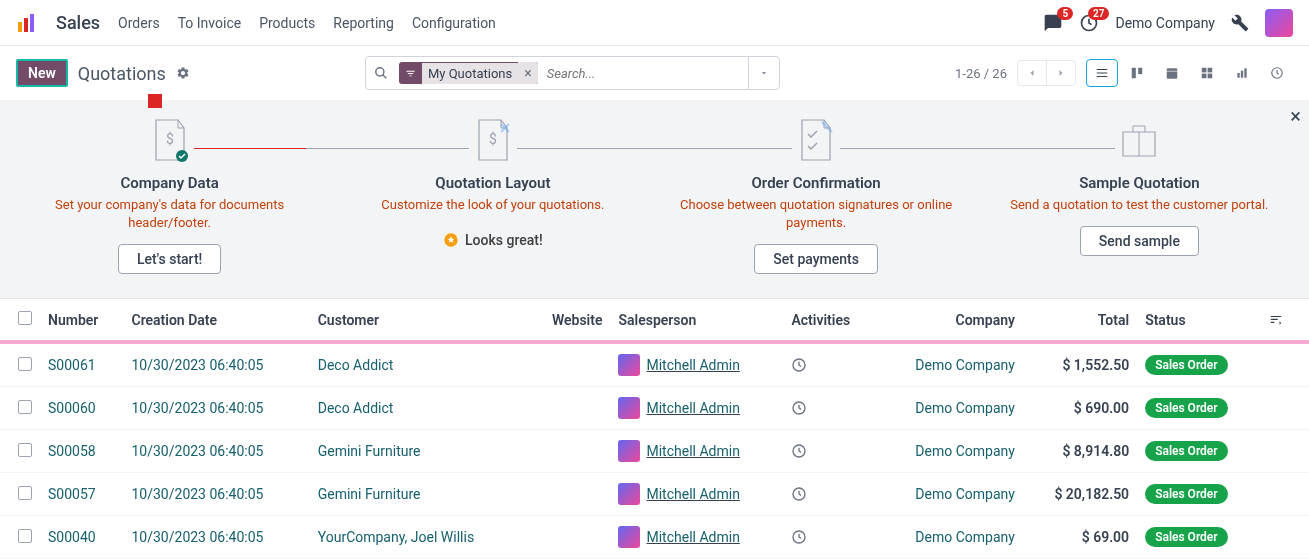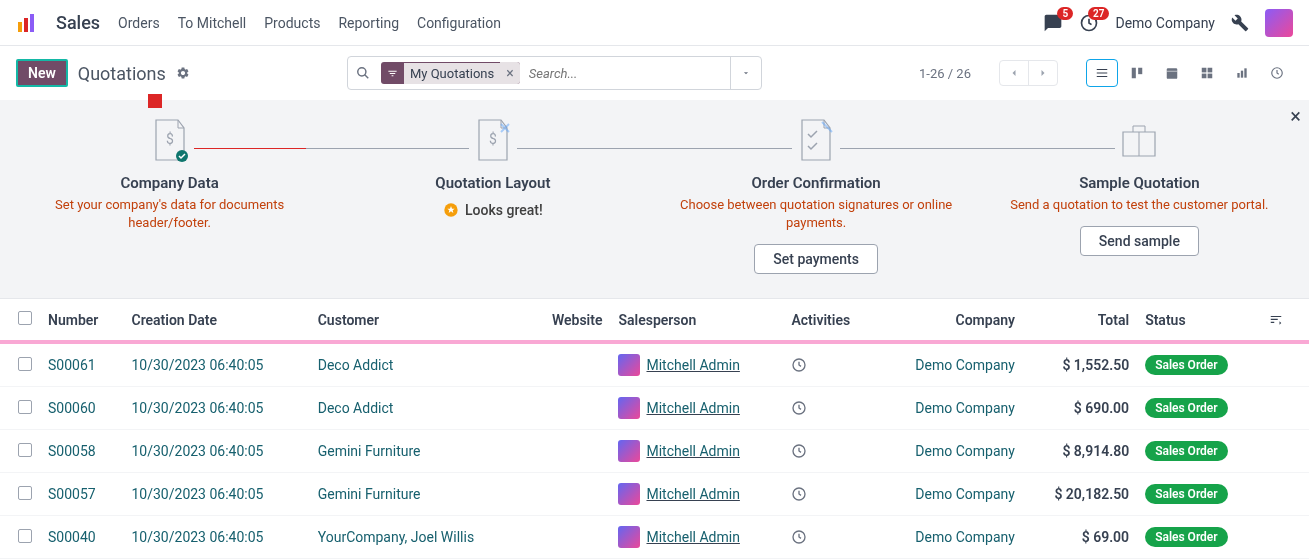--- a/index.html
+++ b/index.html
@@ -19,21 +19,21 @@
 .breadcrumb-title { font-size: 18px; color: #4b5563; }
 .gear-icon { color: #6b7280; cursor: pointer; }
 .searchbox { margin-left: auto; margin-right: auto; display: flex; align-items: center; border: 1px solid #d1d5db; border-radius: 4px; height: 34px; width: 415px; padding: 0; }
 .search-icon-box { padding: 0 8px; color: #6b7280; }
 .filter-tag { display: flex; align-items: center; background: #714B67; color: #fff; border-radius: 3px; margin: 3px; }
 .filter-tag-icon { padding: 4px 6px; }
 .filter-tag-label { background: #e7e2e5; color: #374151; padding: 3px 6px; font-size: 13px; }
 .filter-tag-x { background: #e7e2e5; color: #6b7280; padding: 3px 6px; cursor: pointer; border-radius: 0 3px 3px 0; }
 .search-input { border: none; outline: none; flex: 1; padding: 0 6px; font-size: 13px; color: #9ca3af; font-style: italic; }
 .search-dd { border-left: 1px solid #d1d5db; padding: 0 10px; color: #6b7280; cursor: pointer; height: 100%; display: flex; align-items: center; }
-.toolbar-right { display: flex; align-items: center; gap: 28px; }
+.toolbar-right { display: flex; align-items: center; gap: 10px; }
 .pager { color: #6b7280; font-size: 13px; }
 .pager-btns { display: flex; border: 1px solid #e5e7eb; border-radius: 4px; }
 .pager-btn { padding: 6px 8px; color: #9ca3af; cursor: pointer; }
 .pager-btn + .pager-btn { border-left: 1px solid #e5e7eb; }
 .view-switcher { display: flex; gap: 3px; }
 .view-btn { padding: 6px 8px; color: #6b7280; cursor: pointer; border: 1px solid transparent; border-radius: 4px; }
 .view-btn.active { border-color: #0ea5e9; color: #374151; }
 .onboarding { background: #f3f4f6; padding: 16px 8px 24px 8px; position: relative; display: flex; justify-content: space-around; text-align: center; border-bottom: 1px solid #e5e7eb; }
 .onboarding::before { content: ""; position: absolute; top: 48px; left: 12%; right: 12%; height: 1px; background: linear-gradient(to right, #dc2626 0%, #dc2626 15%, #9ca3af 15%, #9ca3af 100%); }
 .onboarding .close-x { position: absolute; top: 4px; right: 8px; font-size: 20px; cursor: pointer; color: #374151; }
@@ -66,21 +66,21 @@
   <div class="navbar-left">
     <span class="app-icon">
       <svg width="22" height="22" viewBox="0 0 22 22">
           <rect x="2" y="10" width="4" height="10" fill="#f59e0b"></rect>
           <rect x="8" y="6" width="4" height="14" fill="#dc2626"></rect>
           <rect x="14" y="2" width="4" height="18" fill="#8b5cf6"></rect>
         </svg>
     </span>
     <span class="app-name">Sales</span>
     <span class="nav-item">Orders</span>
-    <span class="nav-item">To Mitchell</span>
+    <span class="nav-item">To Invoice</span>
     <span class="nav-item">Products</span>
     <span class="nav-item">Reporting</span>
     <span class="nav-item">Configuration</span>
   </div>
   <div class="navbar-right">
     <span class="badge-icon">
       <svg width="20" height="20" viewBox="0 0 24 24" fill="#374151">
           <path d="M20 2H4c-1.1 0-2 .9-2 2v18l4-4h14c1.1 0 2-.9 2-2V4c0-1.1-.9-2-2-2z"></path>
         </svg>
       <span class="badge-count">5</span>
@@ -202,32 +202,34 @@
       <svg width="44" height="48" viewBox="0 0 44 48">
           <path d="M8 4 L30 4 L36 12 L36 44 L8 44 Z" fill="#f3f4f6" stroke="#9ca3af" stroke-width="1.2"></path>
           <path d="M30 4 L30 12 L36 12" fill="none" stroke="#9ca3af"></path>
           <text x="22" y="28" font-size="14" fill="#9ca3af" text-anchor="middle">$</text>
           <circle cx="34" cy="40" r="6" fill="#0f766e"></circle>
           <path d="M31 40 l2 2 l4 -4" stroke="#fff" stroke-width="1.5" fill="none"></path>
         </svg>
     </div>
     <div class="ob-title">Company Data</div>
     <div class="ob-desc">Set your company's data for documents header/footer.</div>
+    <button class="ob-btn">Let's start!</button>
   </div>
 
   <div class="ob-step">
     <div class="ob-icon">
       <svg width="44" height="48" viewBox="0 0 44 48">
           <path d="M8 4 L30 4 L36 12 L36 44 L8 44 Z" fill="#f3f4f6" stroke="#9ca3af" stroke-width="1.2"></path>
           <path d="M30 4 L30 12 L36 12" fill="none" stroke="#9ca3af"></path>
           <text x="22" y="28" font-size="14" fill="#9ca3af" text-anchor="middle">$</text>
           <path d="M30 8 l8 8 M38 8 l-8 8" stroke="#60a5fa" stroke-width="2" opacity="0.5"></path>
         </svg>
     </div>
     <div class="ob-title">Quotation Layout</div>
+    <div class="ob-desc">Customize the look of your quotations.</div>
     <div class="ob-looks">
       <span class="star-icon">
           <svg width="16" height="16" viewBox="0 0 24 24" fill="#f59e0b">
             <circle cx="12" cy="12" r="10"></circle>
             <path d="M12 6l1.5 4h4l-3 2.5 1 4L12 14l-3.5 2.5 1-4-3-2.5h4z" fill="#fff"></path>
           </svg>
         </span>
       <span>Looks great!</span>
     </div>
   </div>

